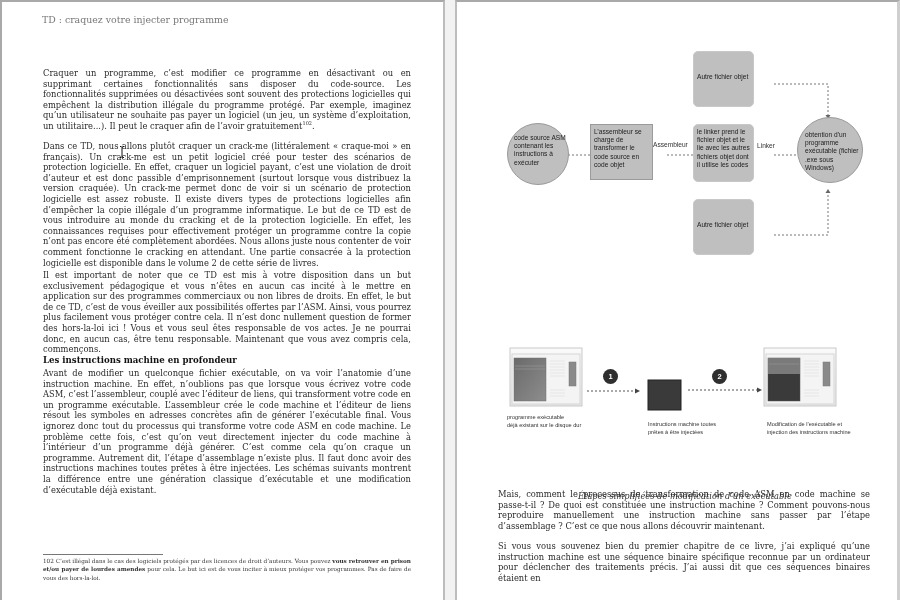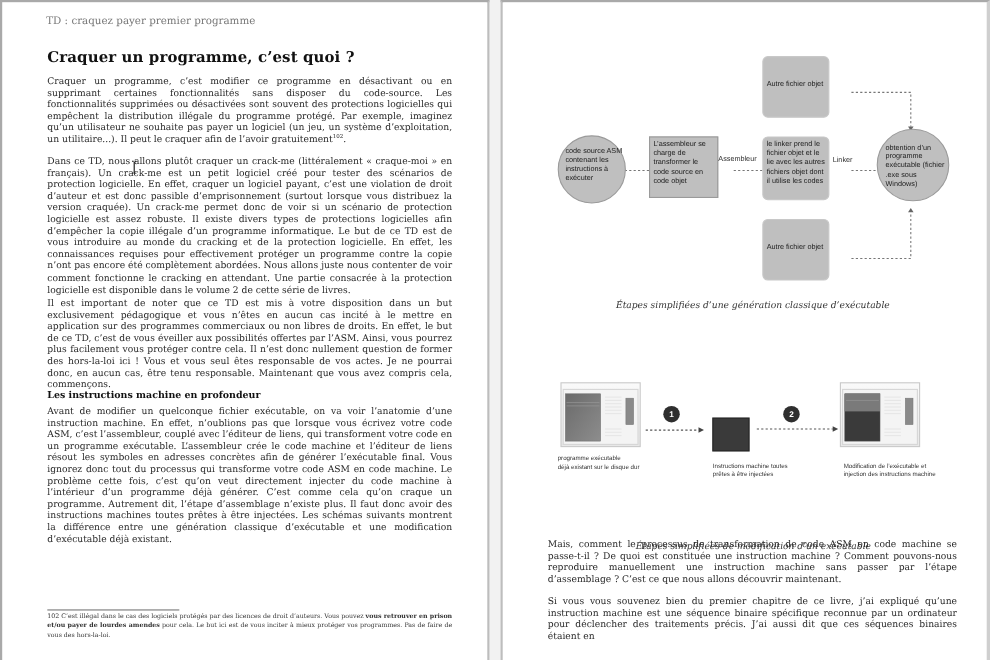--- a/index.html
+++ b/index.html
@@ -72,22 +72,21 @@
   }
   .rpara {
     position: absolute; left: 41px; width: 372px;
     font-size: 8.35px; line-height: 10.6px; text-align: justify; color: #2a2a2a;
   }
 </style>
 </head>
 <body>
 
 <div class="page" id="page-left">
-  <div class="running-head">TD : craquez payer premier programme</div>
-  <div class="h1">Craquer un programme, c’est quoi ?</div>
+  <div class="running-head">TD : craquez votre injecter programme</div>
 
   <p class="para" style="top:66px;"><span>Craquer un programme, c’est modifier ce programme en désactivant ou en supprimant certaines fonctionnalités sans disposer du code-source. Les fonctionnalités supprimées ou désactivées sont souvent des protections logicielles qui empêchent la distribution illégale du programme protégé. Par exemple, imaginez qu’un utilisateur ne souhaite pas payer un logiciel (un jeu, un système d’exploitation, un utilitaire...). Il peut le craquer afin de l’avoir gratuitement</span><sup>102</sup><span>.</span></p>
 
   <p class="para" style="top:139px;">Dans ce TD, nous allons plutôt craquer un crack-me (littéralement « craque-moi » en français). Un crack-me est un petit logiciel créé pour tester des scénarios de protection logicielle. En effet, craquer un logiciel payant, c’est une violation de droit d’auteur et est donc passible d’emprisonnement (surtout lorsque vous distribuez la version craquée). Un crack-me permet donc de voir si un scénario de protection logicielle est assez robuste. Il existe divers types de protections logicielles afin d’empêcher la copie illégale d’un programme informatique. Le but de ce TD est de vous introduire au monde du cracking et de la protection logicielle. En effet, les connaissances requises pour effectivement protéger un programme contre la copie n’ont pas encore été complètement abordées. Nous allons juste nous contenter de voir comment fonctionne le cracking en attendant. Une partie consacrée à la protection logicielle est disponible dans le volume 2 de cette série de livres.</p>
 
   <p class="para" style="top:268px;">Il est important de noter que ce TD est mis à votre disposition dans un but exclusivement pédagogique et vous n’êtes en aucun cas incité à le mettre en application sur des programmes commerciaux ou non libres de droits. En effet, le but de ce TD, c’est de vous éveiller aux possibilités offertes par l’ASM. Ainsi, vous pourrez plus facilement vous protéger contre cela. Il n’est donc nullement question de former des hors-la-loi ici ! Vous et vous seul êtes responsable de vos actes. Je ne pourrai donc, en aucun cas, être tenu responsable. Maintenant que vous avez compris cela, commençons.</p>
 
   <div class="h2">Les instructions machine en profondeur</div>
 
   <p class="para" style="top:366px;">Avant de modifier un quelconque fichier exécutable, on va voir l’anatomie d’une instruction machine. En effet, n’oublions pas que lorsque vous écrivez votre code ASM, c’est l’assembleur, couplé avec l’éditeur de liens, qui transforment votre code en un programme exécutable. L’assembleur crée le code machine et l’éditeur de liens résout les symboles en adresses concrètes afin de générer l’exécutable final. Vous ignorez donc tout du processus qui transforme votre code ASM en code machine. Le problème cette fois, c’est qu’on veut directement injecter du code machine à l’intérieur d’un programme déjà générer. C’est comme cela qu’on craque un programme. Autrement dit, l’étape d’assemblage n’existe plus. Il faut donc avoir des instructions machines toutes prêtes à être injectées.  Les schémas suivants montrent la différence entre une génération classique d’exécutable et une modification d’exécutable déjà existant.</p>
@@ -132,21 +131,20 @@
   <div class="edge-label" style="left:300px; top:140px;">Linker</div>
 
   <div class="circle" style="left:340px; top:115px; width:66px; height:66px;">
     <div style="position:absolute; left:7px; top:13px; width:58px;">obtention d’un programme exécutable (fichier .exe sous Windows)</div>
   </div>
 
   <div class="d-box rounded" style="left:236px; top:49px; width:61px; height:56px; padding-top:21px;">Autre fichier objet</div>
 
   <div class="d-box rounded" style="left:236px; top:197px; width:61px; height:56px; padding-top:21px;">Autre fichier objet</div>
 
-  <div class="caption" style="left:103px; top:270px;">Étapes simplifiées d’une génération classique d’exécutable</div>
 
   <svg class="overlay" width="445" height="600">
     <defs>
       <linearGradient id="winbg" x1="0" y1="0" x2="0" y2="1">
         <stop offset="0" stop-color="#fafafa"></stop>
           <stop offset="1" stop-color="#e8e8e8"></stop>
       </linearGradient>
       <linearGradient id="panel1" x1="0" y1="0" x2="1" y2="1">
         <stop offset="0" stop-color="#6a6a6a"></stop>
           <stop offset="1" stop-color="#8d8d8d"></stop>

